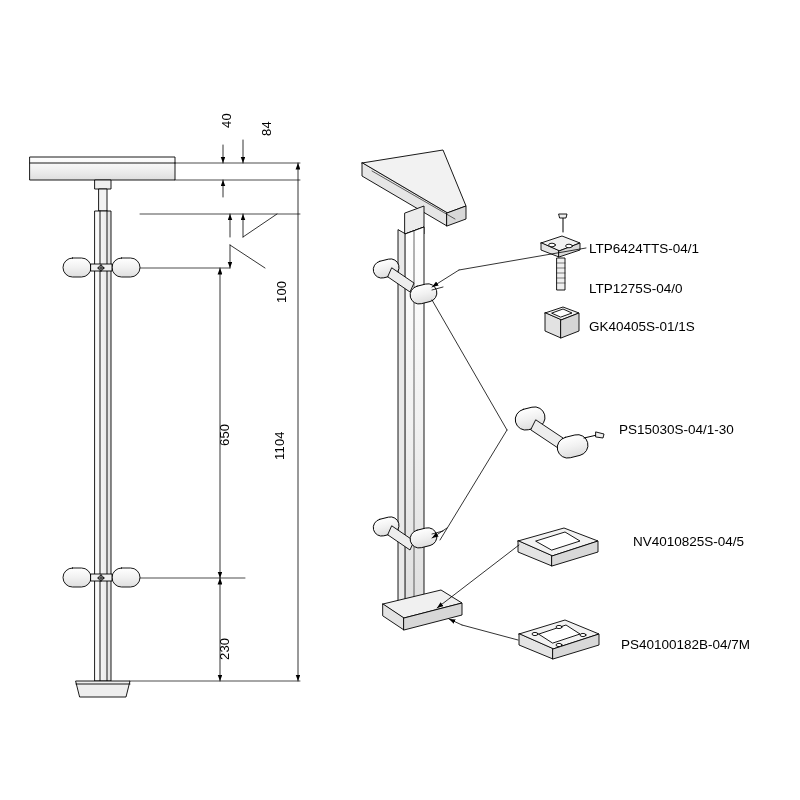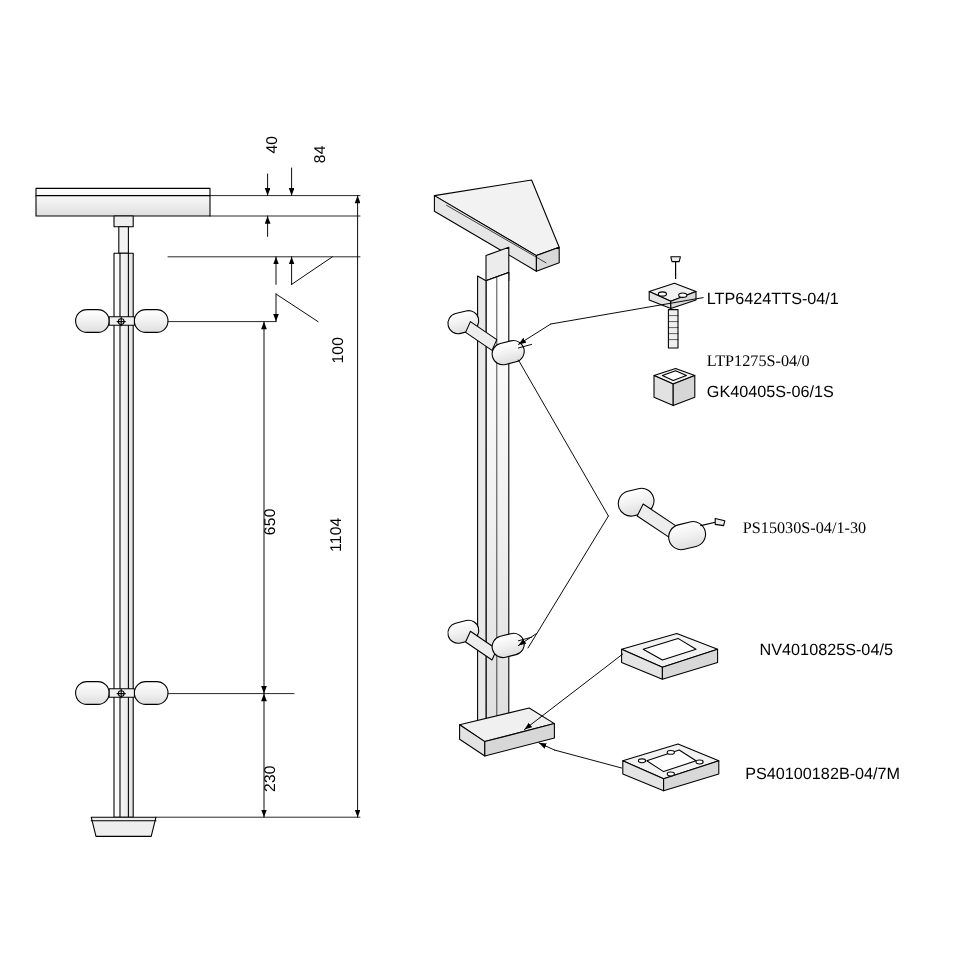--- a/index.html
+++ b/index.html
@@ -262,23 +262,23 @@
   <div class="dim-label vert" style="left:274px; top:303px;">100</div>
 
   <div class="dim-label vert" style="left:217px; top:446px;">650</div>
 
   <div class="dim-label vert" style="left:272px; top:460px;">1104</div>
 
   <div class="dim-label vert" style="left:217px; top:660px;">230</div>
 
   <div class="part-label" style="left:589px; top:241px;">LTP6424TTS-04/1</div>
 
-  <div class="part-label" style="left:589px; top:293px;font-family:Liberation Serif, serif;">LTP1275S-04/0</div>
-
-  <div class="part-label" style="left:589px; top:319px;">GK40405S-06/1S</div>
-
-  <div class="part-label" style="left:619px; top:432px;font-family:Liberation Serif, serif;">PS15030S-04/1-30</div>
+  <div class="part-label" style="left:589px; top:281px;">LTP1275S-04/0</div>
+
+  <div class="part-label" style="left:589px; top:319px;">GK40405S-01/1S</div>
+
+  <div class="part-label" style="left:619px; top:422px;">PS15030S-04/1-30</div>
 
   <div class="part-label" style="left:633px; top:534px;">NV4010825S-04/5</div>
 
   <div class="part-label" style="left:621px; top:637px;">PS40100182B-04/7M</div>
 
 </div>
 
 </body></html>

